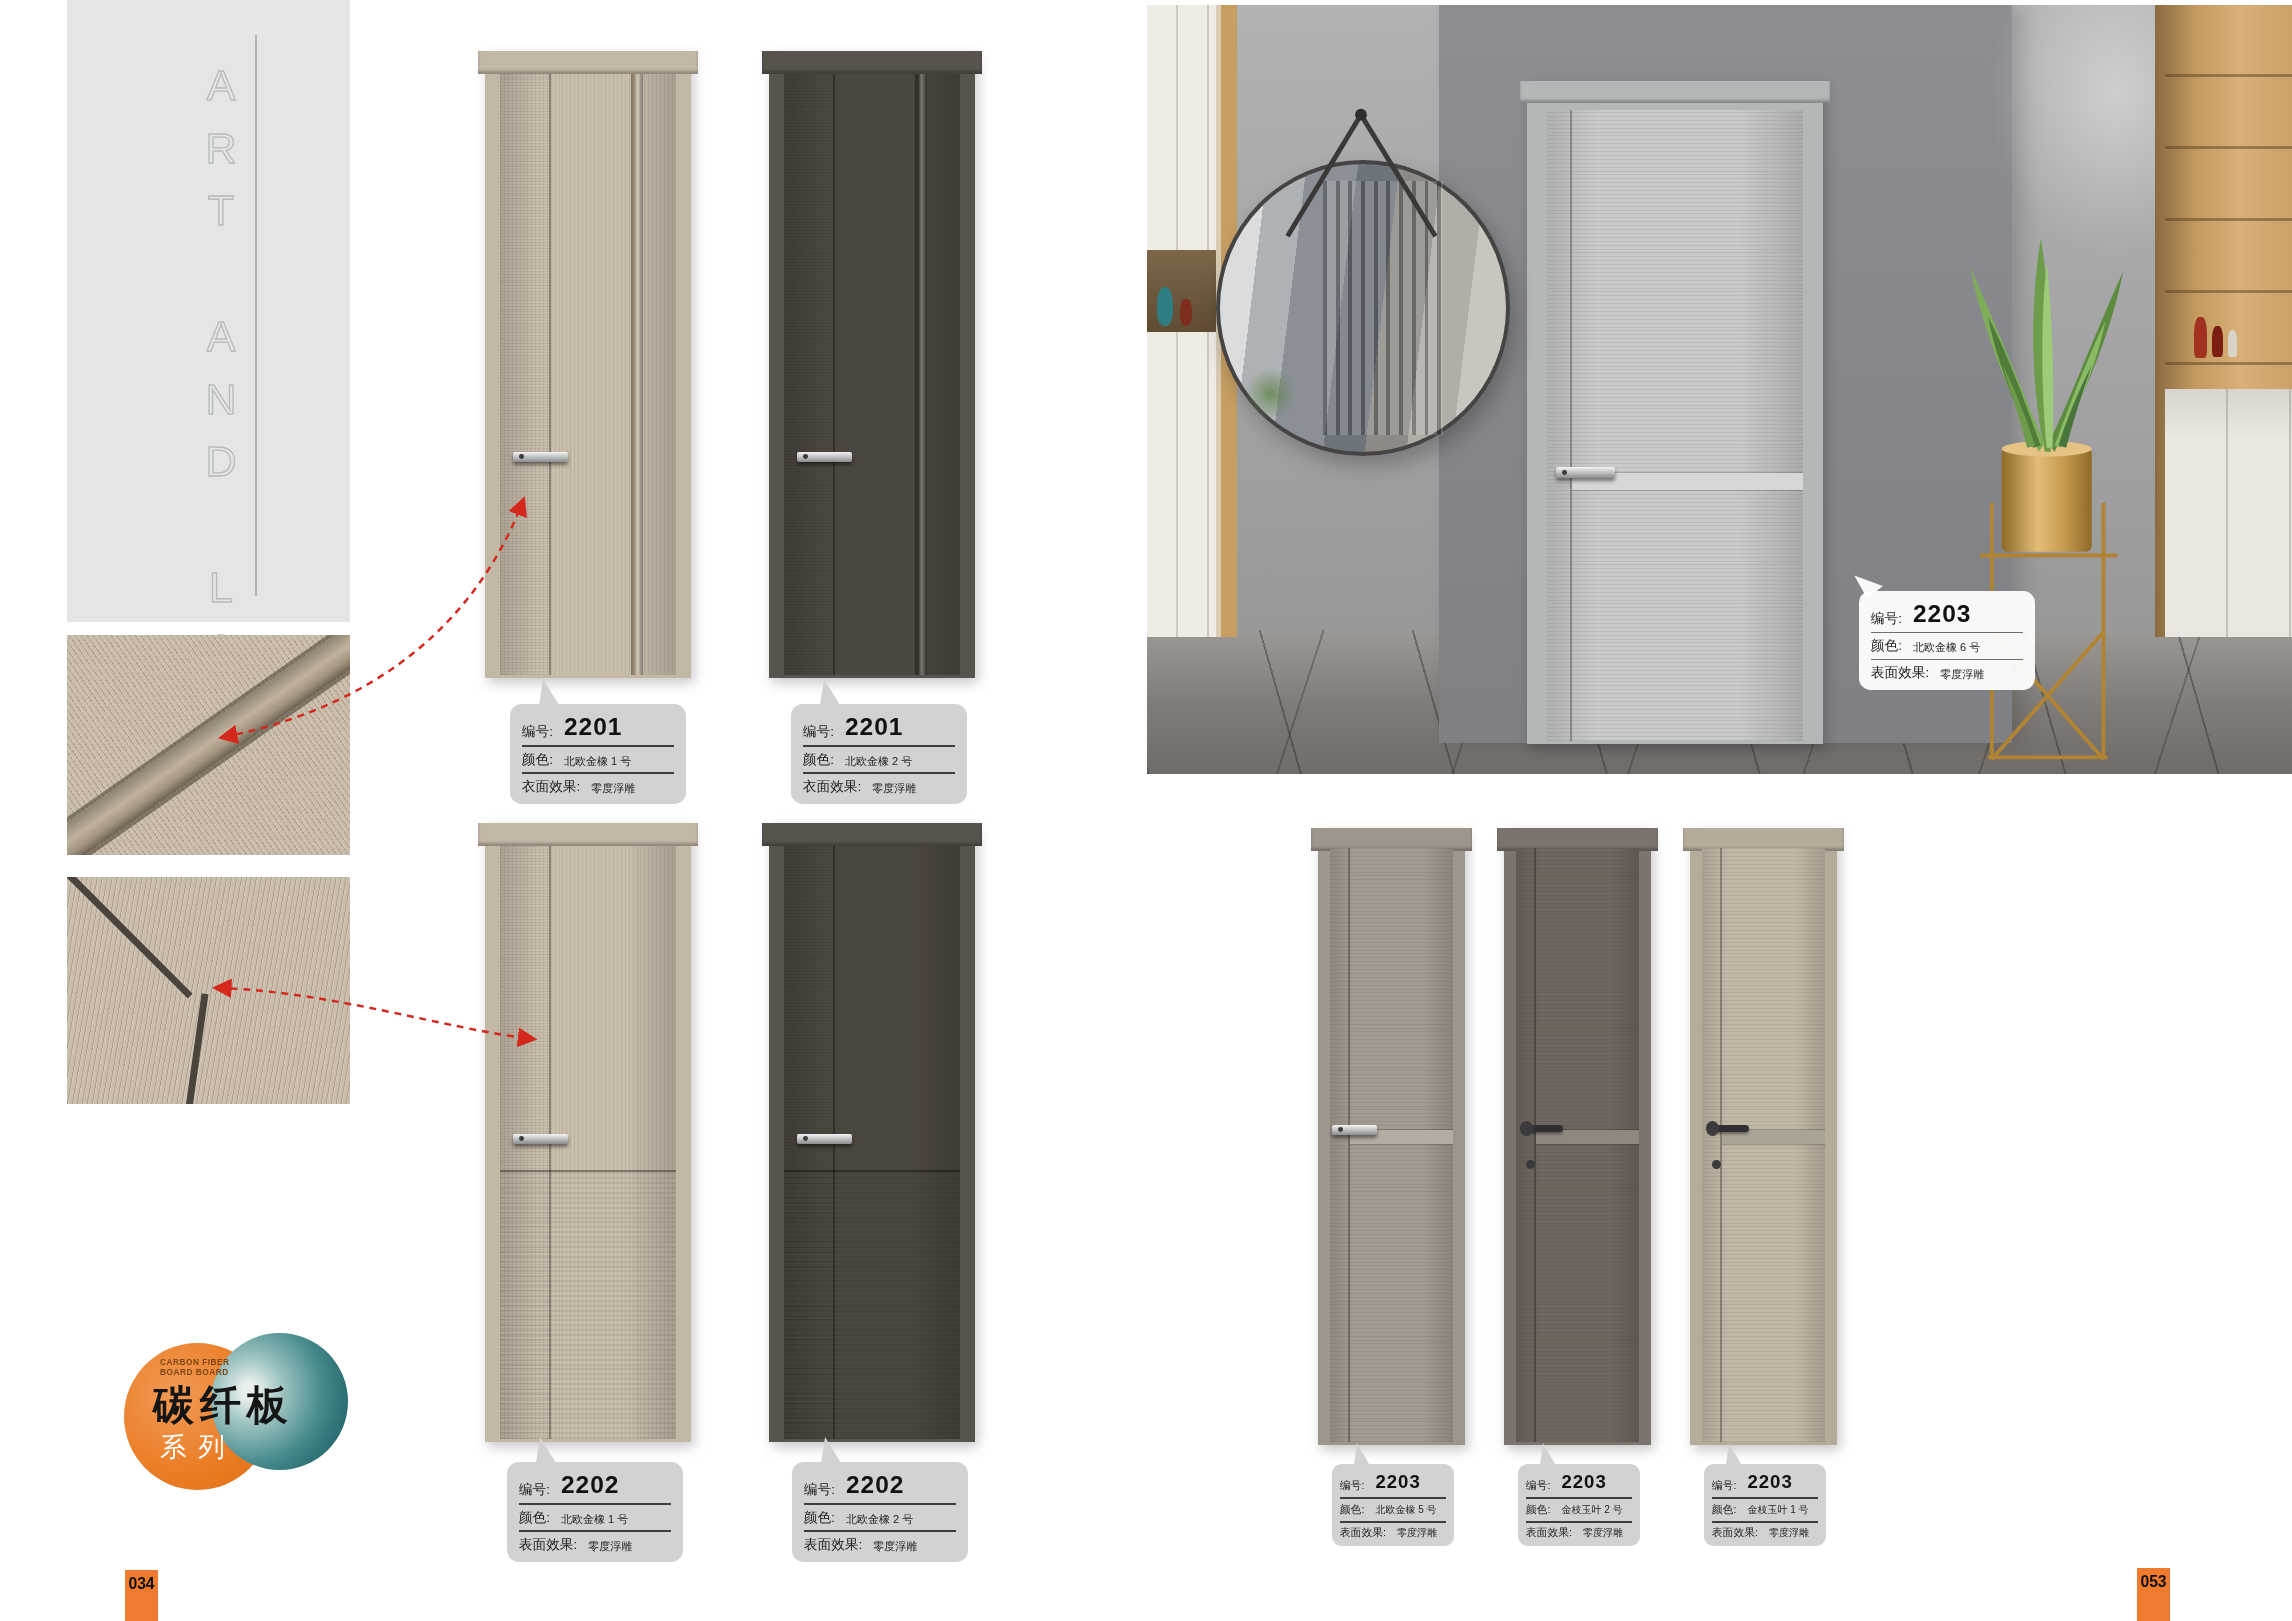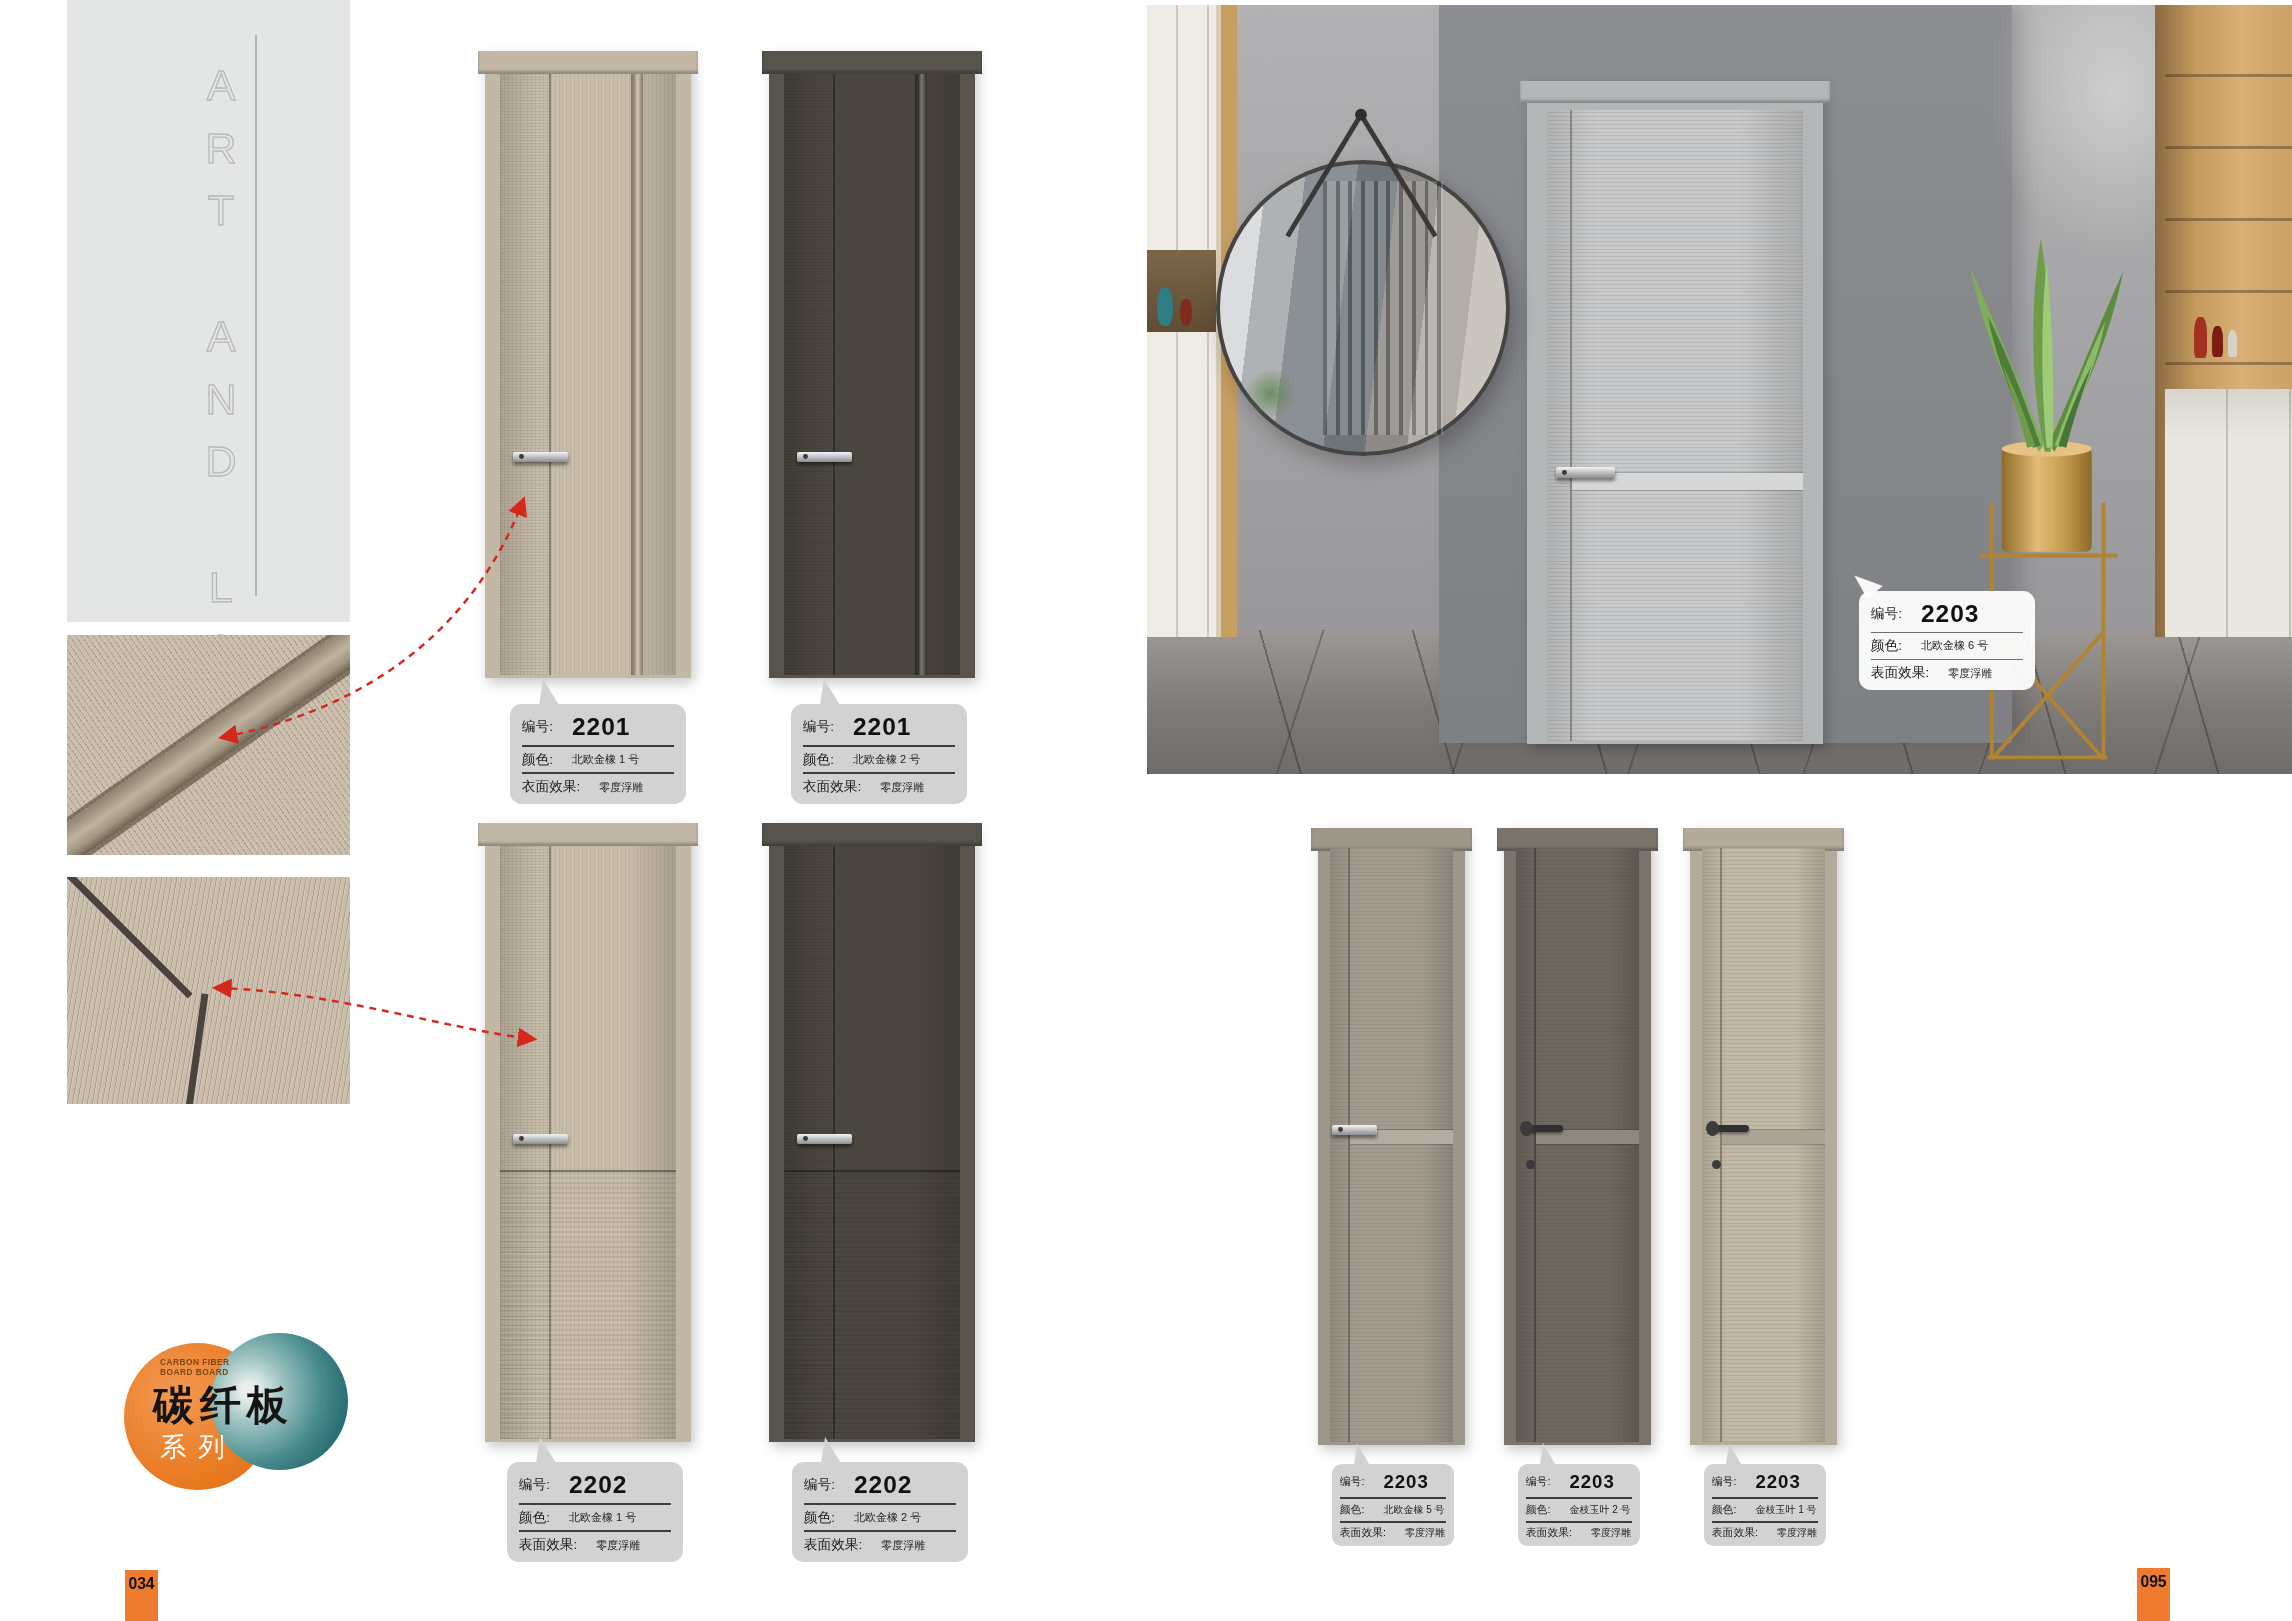--- a/index.html
+++ b/index.html
@@ -70,21 +70,21 @@
   .handle-lever{position:absolute;width:41px;height:7.8px;border-radius:3.9px;background:#303032;z-index:4;
        box-shadow:0 2px 2.9px rgba(0,0,0,.4);}
   .handle-lever::before{content:"";position:absolute;left:-2px;top:-3.9px;width:13.7px;height:15.7px;border-radius:50%;background:#3b3b3d;}
   .keyhole{position:absolute;width:9.8px;height:9.8px;border-radius:50%;background:#3b3b3d;z-index:4;}
 
   
   .bubble{position:absolute;width:176px;background:#d2d2d2;border-radius:11.8px;
        padding:8.8px 11.8px 7.8px;box-sizing:border-box;z-index:20;}
   .bubble::before{content:"";position:absolute;top:-25.5px;left:29px;width:0;height:0;
        border-left:4.9px solid transparent;border-right:16.7px solid transparent;border-bottom:26.5px solid #d2d2d2;}
-  .brow{display:flex;align-items:center;gap:19px;white-space:nowrap;}
+  .brow{display:flex;align-items:flex-end;gap:11px;white-space:nowrap;}
   .cap{font-size:13.7px;color:#1d1d1d;}
   .code{font-size:24.5px;font-weight:bold;letter-spacing:1px;color:#111;}
   .val{font-size:11px;color:#1d1d1d;}
   .bdiv{height:2px;background:#3d3d3d;margin:3.9px 0;}
   .bubble.sm{width:122px;padding:6.9px 7.8px 5.9px;border-radius:9.8px;}
   .bubble.sm::before{left:21.6px;border-left-width:3.9px;border-right-width:12.7px;border-bottom-width:21.6px;top:-20.6px;}
   .bubble.sm .cap{font-size:10.8px;}
   .bubble.sm .val{font-size:10px;}
   .bubble.sm .code{font-size:18.6px;}
   .bubble.scene-b{background:rgba(255,255,255,.94);}
@@ -153,21 +153,21 @@
 <div class="abs logo-circle logo-orange"></div>
 <div class="abs logo-circle logo-teal"></div>
 <div class="abs logo-tagline">
   <div>CARBON FIBER</div>
   <div>BOARD BOARD</div>
 </div>
 <div class="abs logo-title">碳纤板</div>
 <div class="abs logo-sub">系列</div>
 
 <div class="abs pagenum pn-left">034</div>
-<div class="abs pagenum pn-right">095</div>
+<div class="abs pagenum pn-right">053</div>
 
 <div class="door" style="left:485px;top:51px;width:206px;height:627px;--frame:#c3b7a6;--leaf:#c9bdac;--strip:#a29078">
   <div class="head"></div>
   <div class="leaf gv">
     <div class="stile"></div>
     <div class="vstrip"></div>
     <div class="handle-plate" style="top:378px;left:13.7px"></div>
   </div>
 </div>
 <div class="door" style="left:769px;top:51px;width:206px;height:627px;--frame:#58534c;--leaf:#4b463f;--strip:#38342e">

